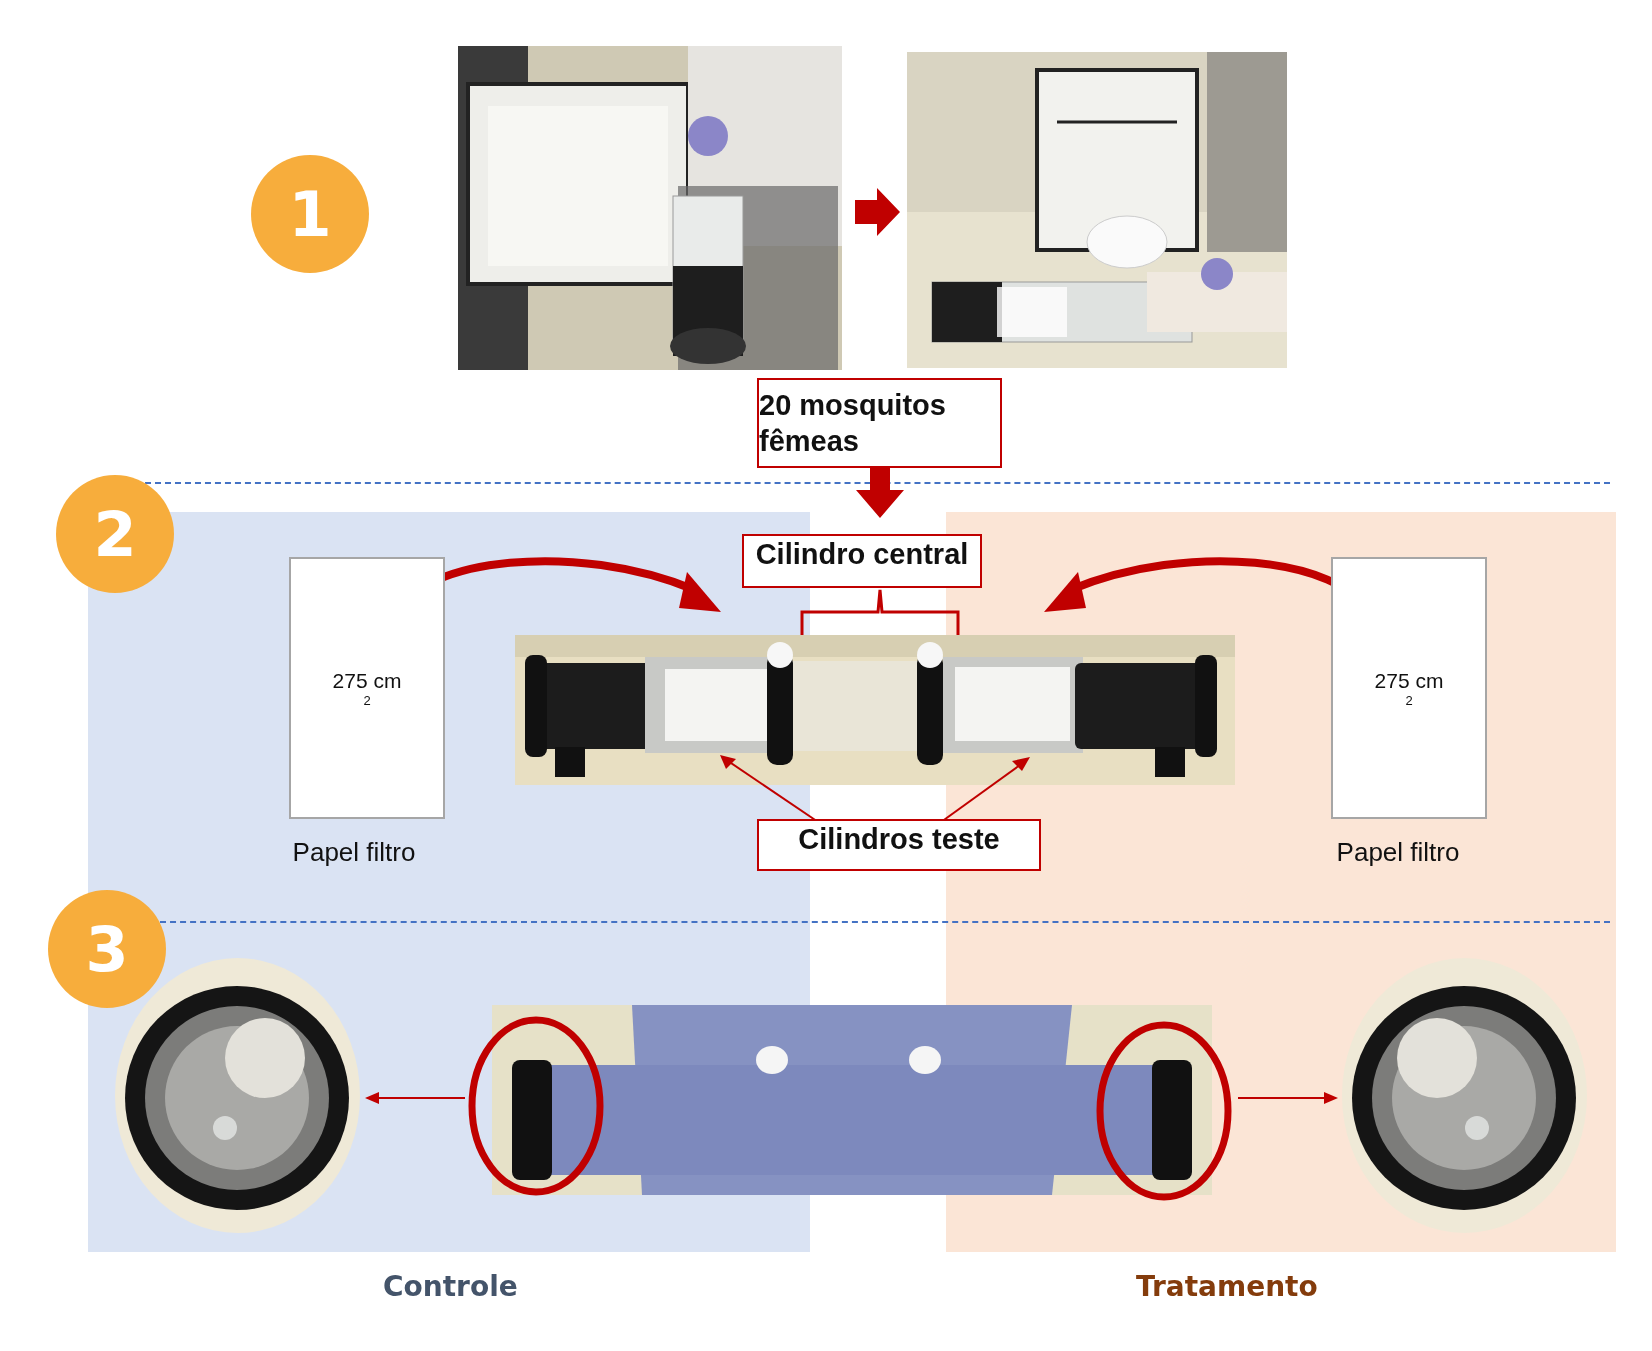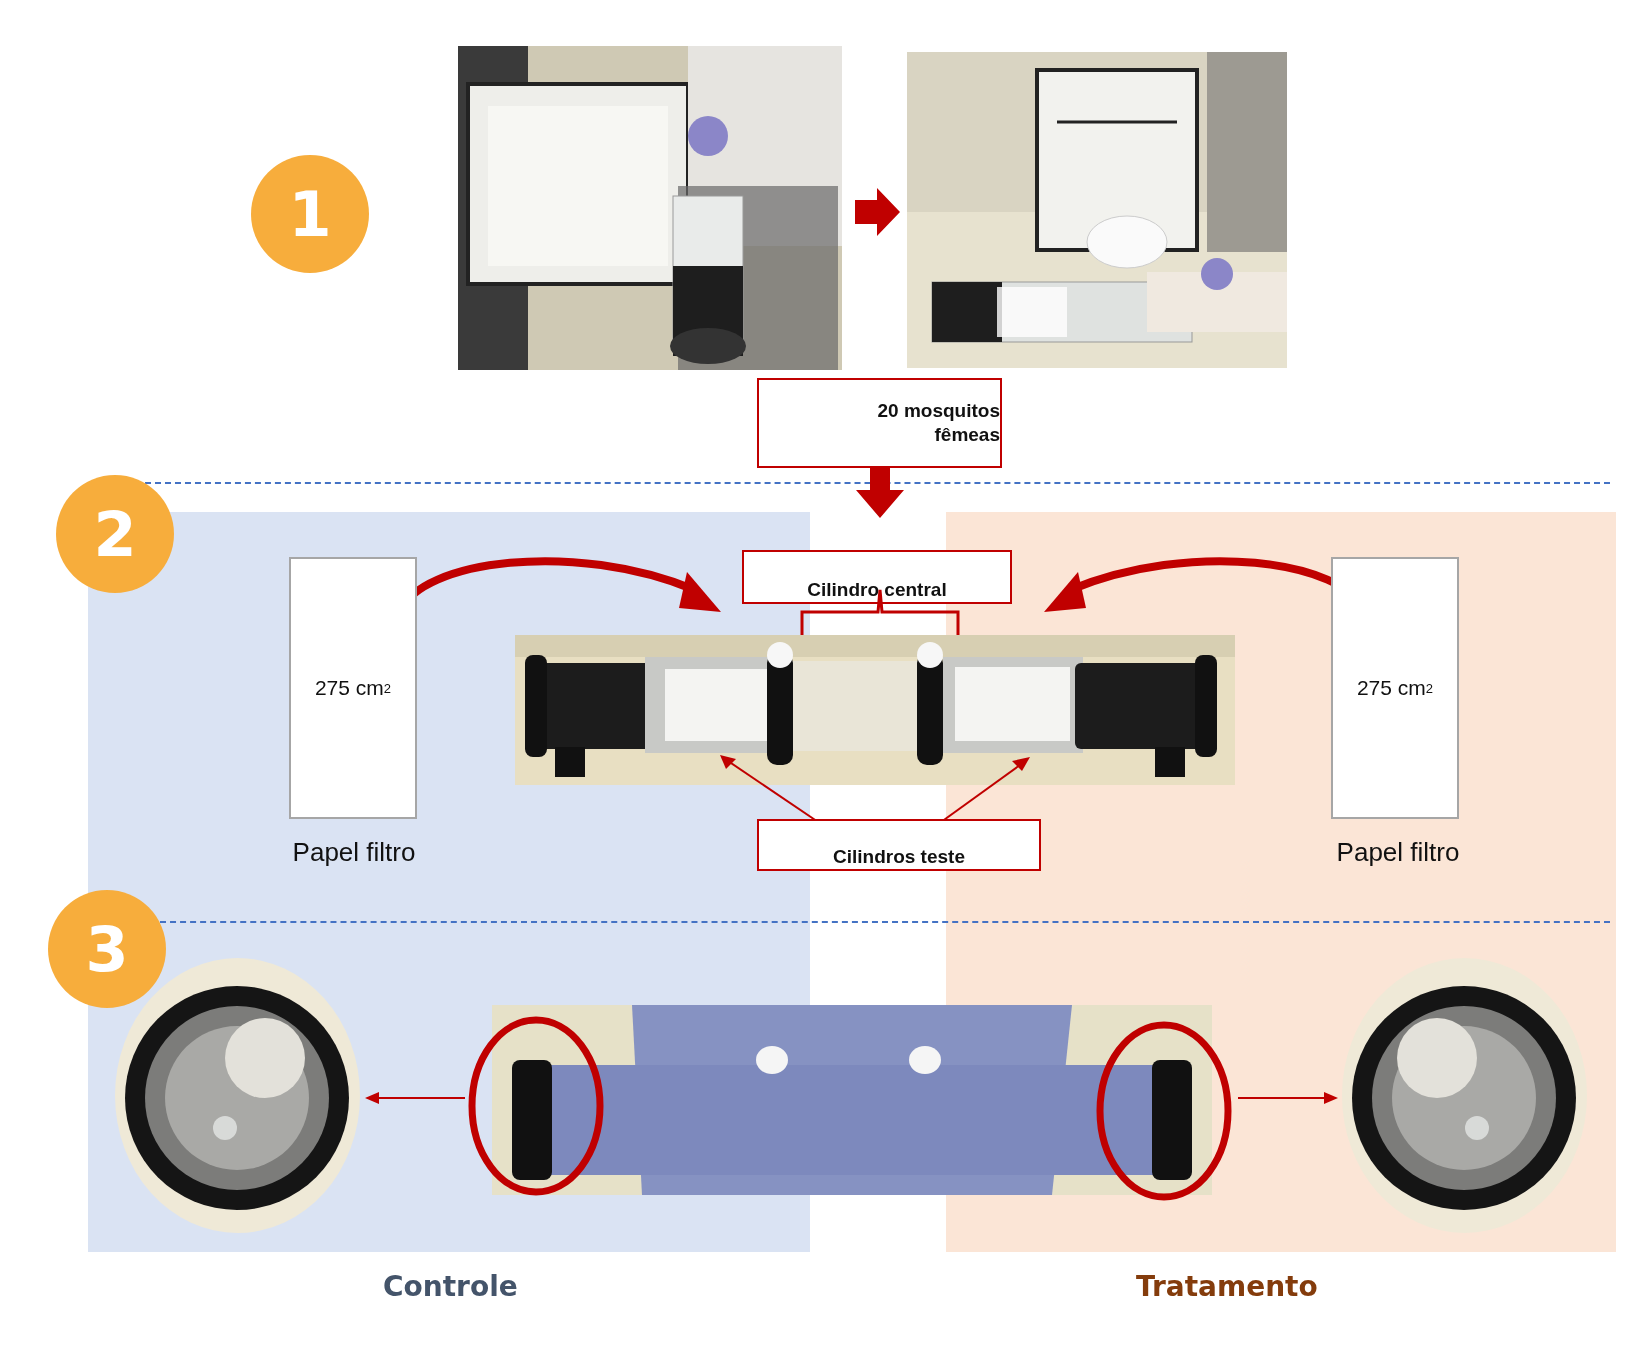--- a/index.html
+++ b/index.html
@@ -7,27 +7,27 @@
          font-family: "Liberation Sans", sans-serif; }
   .abs { position: absolute; }
   .panel-blue { background: #dae3f3; }
   .panel-peach { background: #fbe5d6; }
   .badge { position: absolute; width: 118px; height: 118px; border-radius: 50%;
            background: #f7ad3c; color: #fff; font-family: "DejaVu Sans", sans-serif;
            font-weight: bold; font-size: 62px; display: flex; align-items: center;
            justify-content: center; }
   .photo { position: absolute; overflow: hidden; }
   .label-box { position: absolute; background: #fff; border: 2px solid #c00000;
-               display: flex; align-items: flex-end; justify-content: center;
-               text-align: center; font-weight: bold; font-size: 19px; color: #111;
+               display: flex; align-items: flex-start; justify-content: center;
+               text-align: center; font-weight: bold; font-size: 29px; color: #111;
                line-height: 1.25; box-sizing: border-box; }
-  .filter-paper { position: absolute; width: 128px; height: 262px; background: #fff;
+  .filter-paper { position: absolute; width: 156px; height: 262px; background: #fff;
                   border: 2px solid #a6a6a6; box-sizing: border-box;
                   display: flex; align-items: center; justify-content: center;
-                  font-size: 21px; color: #111; }
+                  font-size: 21px; color: #111; flex-direction: column; }
   .filter-caption { position: absolute; font-weight: normal; font-size: 26px; color: #111;
                     width: 200px; text-align: center; }
   .dash { position: absolute; height: 0; border-top: 2px dashed #4472c4; }
   .group-title { position: absolute; font-family: "DejaVu Sans", sans-serif;
                  font-weight: bold; font-size: 28px; }
   svg { position: absolute; overflow: visible; }
 </style>
 </head>
 <body>
 
@@ -81,21 +81,21 @@
 </div>
 
 <div class="label-box" style="left:757px; top:378px; width:245px; height:90px; flex-direction:column;">
   <span>20 mosquitos</span>
   <span>fêmeas</span>
 </div>
 <svg style="left:856px; top:468px;" width="48" height="50">
   <polygon points="14,0 34,0 34,22 48,22 24,50 0,22 14,22" fill="#c00000"></polygon>
 </svg>
 
-<div class="label-box" style="left:742px; top:550px; width:270px; height:54px;">
+<div class="label-box" style="left:742px; top:534px; width:240px; height:54px;">
   <span>Cilindro central</span>
 </div>
 <svg style="left:800px; top:588px;" width="160" height="50">
   <path d="M2,48 L2,24 L78,24 L80,2 L82,24 L158,24 L158,48" fill="none" stroke="#c00000" stroke-width="3"></path>
 </svg>
 
 <svg style="left:395px; top:550px;" width="335" height="70">
   <path d="M5,62 C25,10 180,-10 300,40" fill="none" stroke="#c00000" stroke-width="8"></path>
   <polygon points="292,22 326,62 284,58" fill="#c00000"></polygon>
 </svg>

